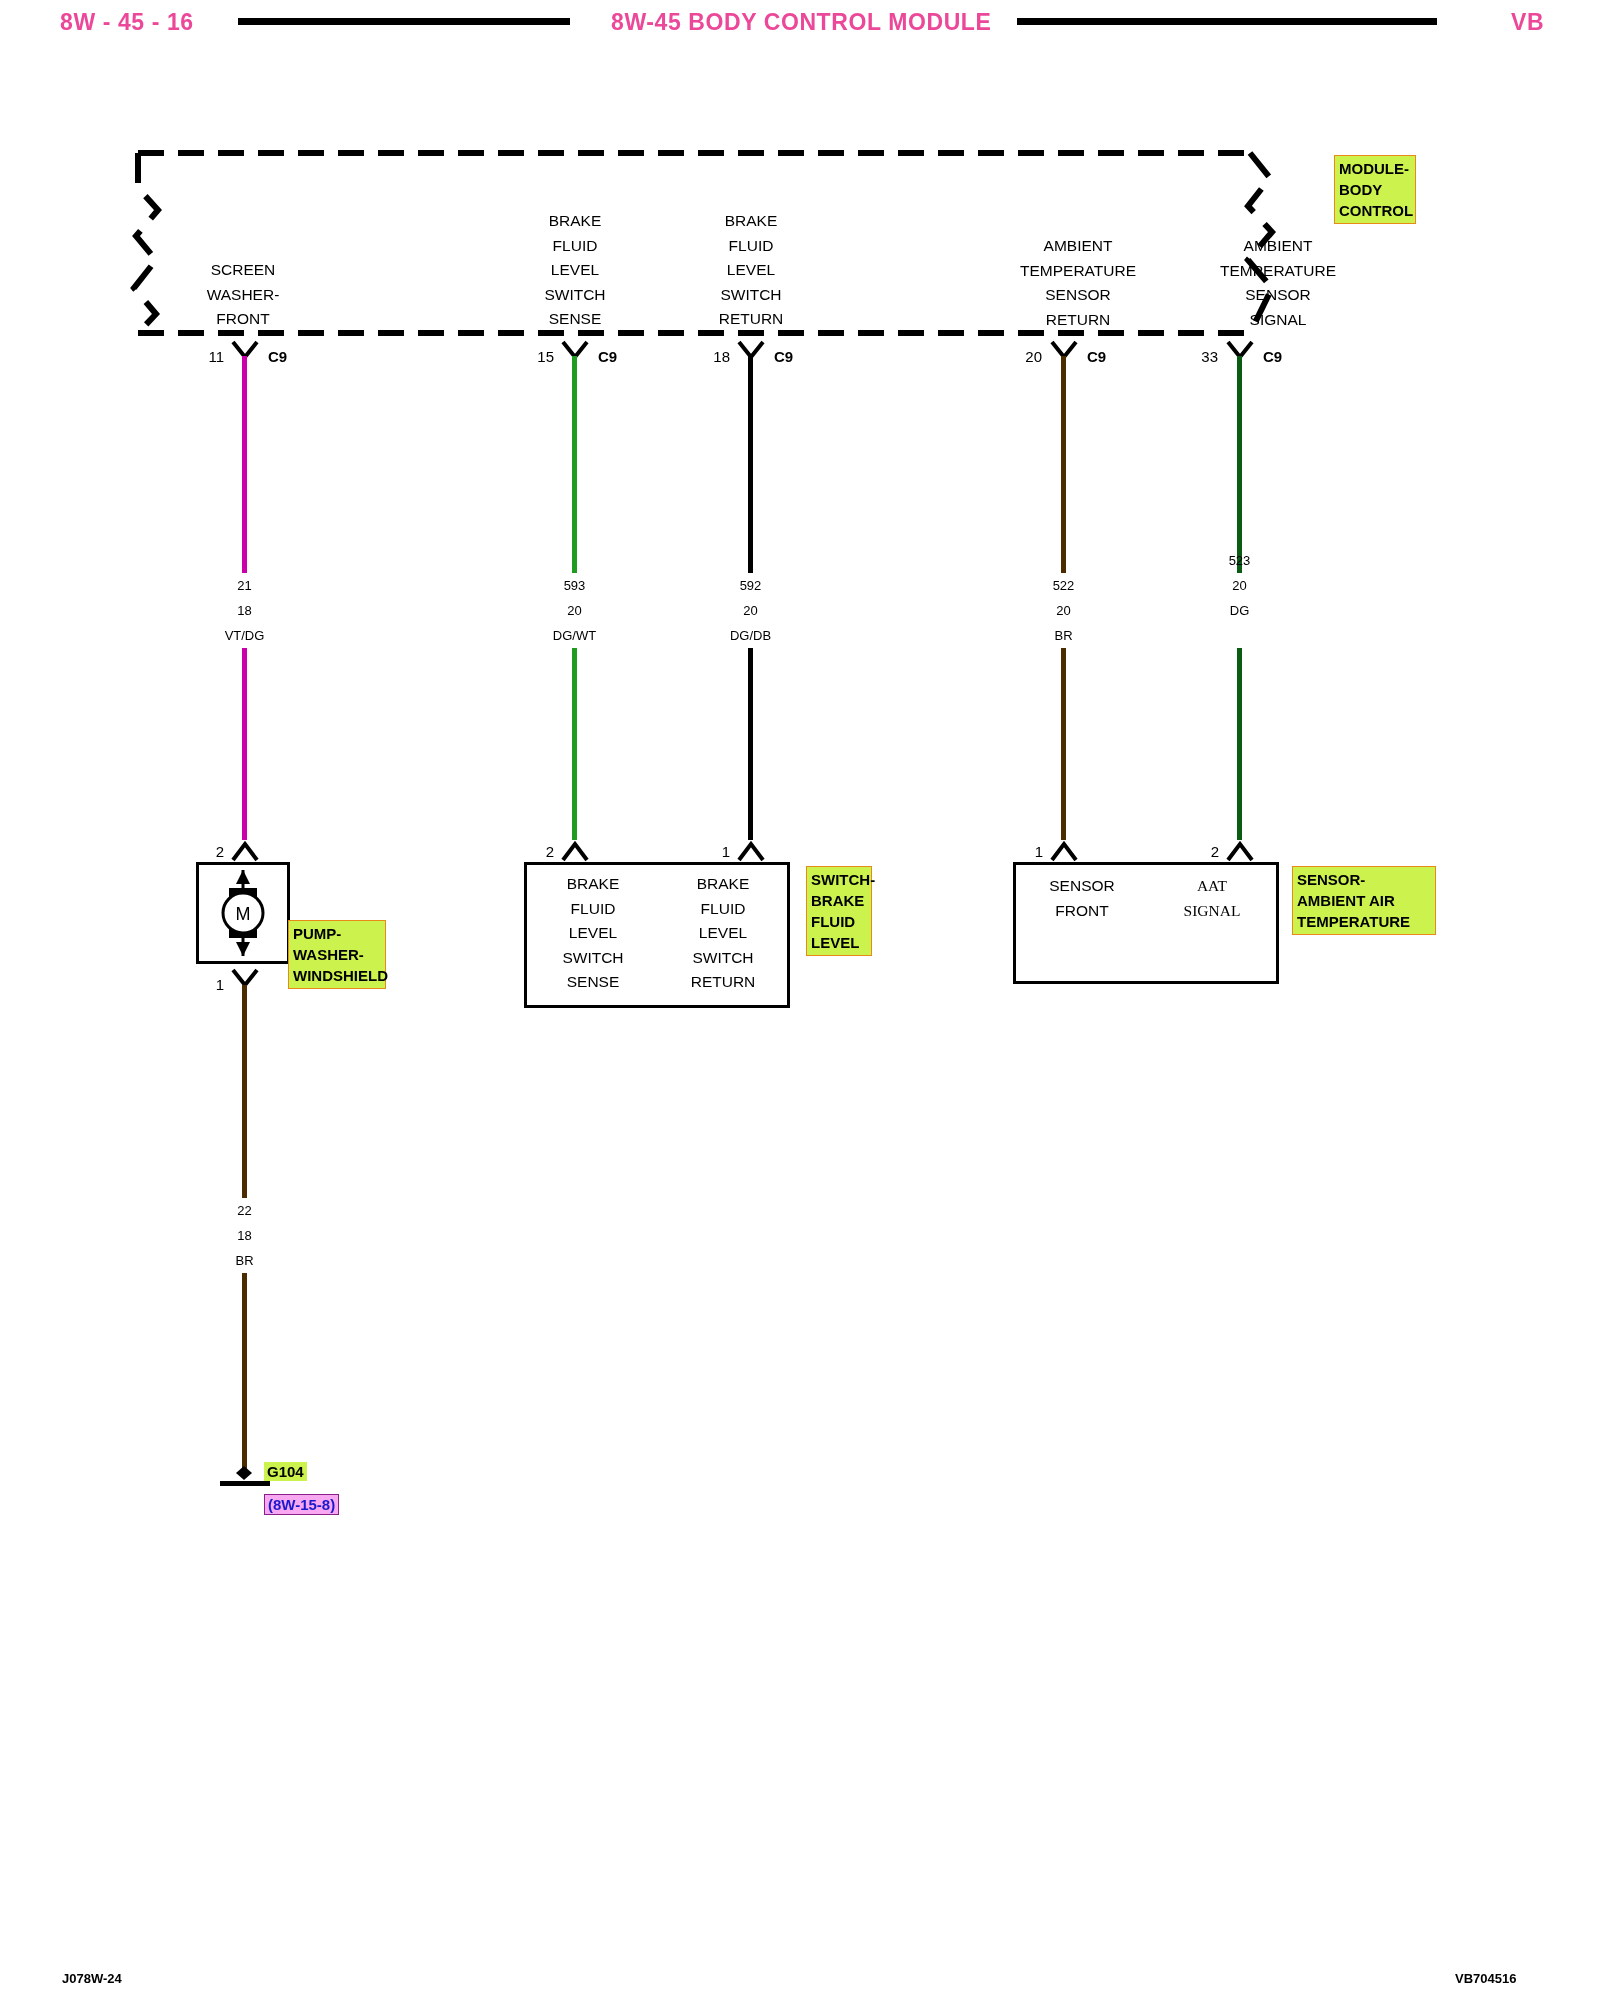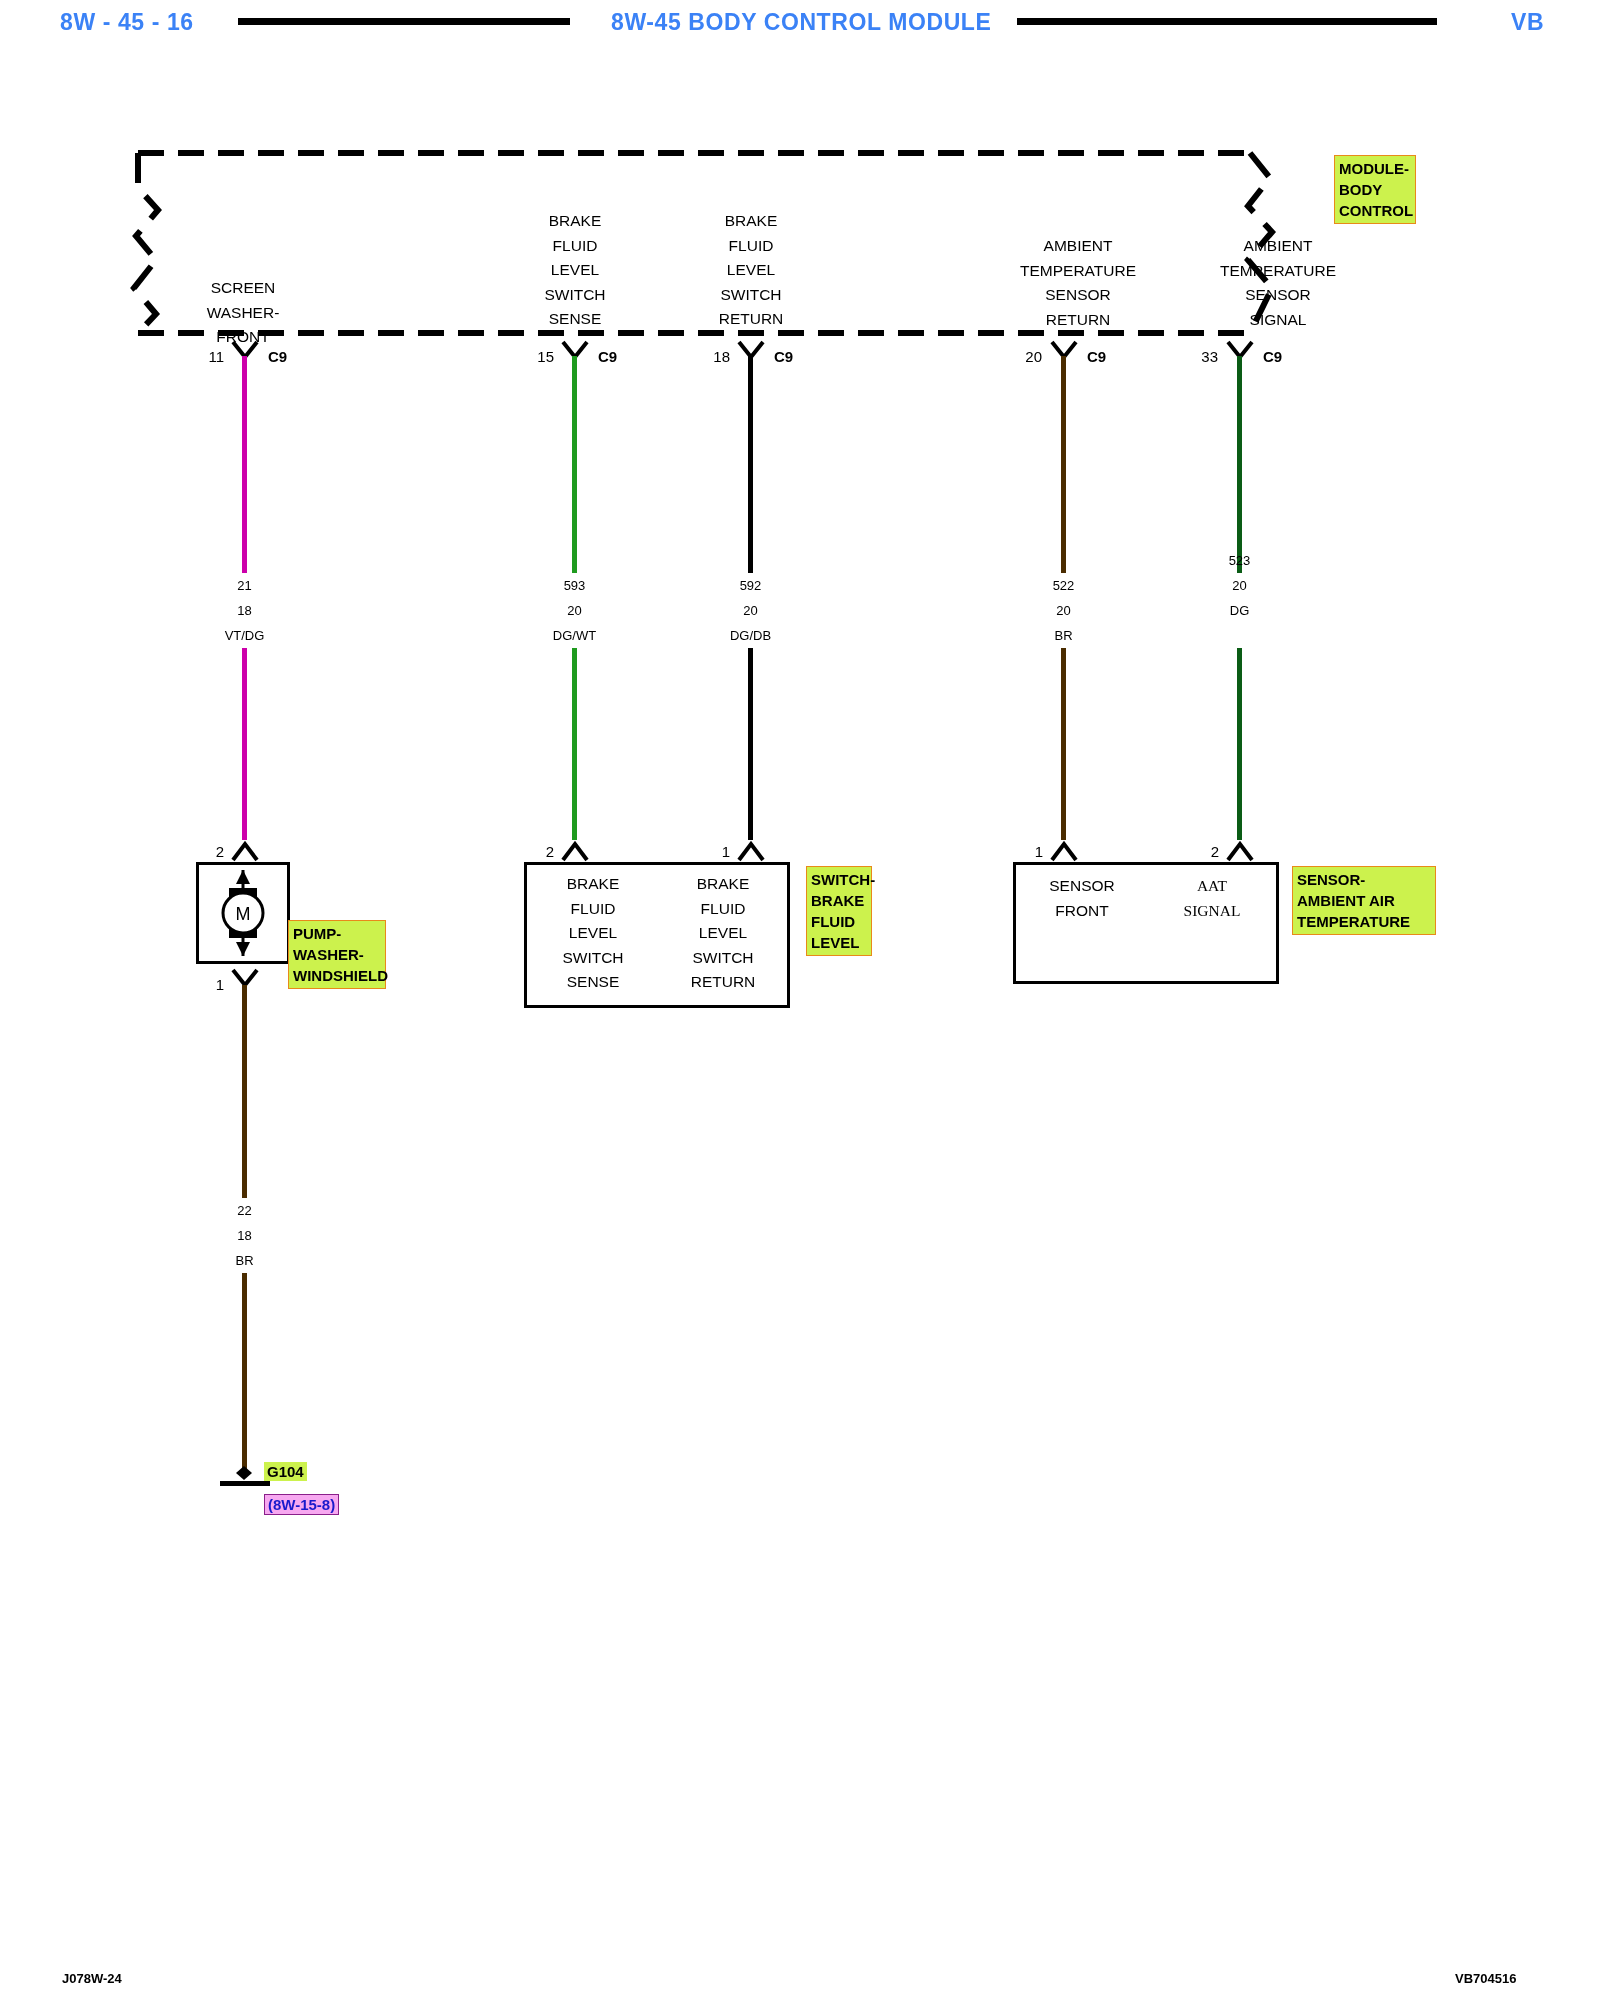--- a/index.html
+++ b/index.html
@@ -26,21 +26,21 @@
     left: 0;
     width: 1600px;
     height: 56px;
   }
   .hdr-text {
     position: absolute;
     font-weight: bold;
     font-size: 23px;
     letter-spacing: 0.6px;
     white-space: nowrap;
-    color: #3b82f6;
+    color: #ec4899;
   }
   #hdr-left  { left: 60px;  top: 9px; }
   #hdr-title { left: 611px; top: 9px; }
   #hdr-right { left: 1511px; top: 9px; }
   .hdr-rule {
     position: absolute;
     height: 7px;
     background: #000;
     top: 18px;
   }
@@ -209,21 +209,21 @@
       <path d="M 1120 5 L 1140 30 L 1118 58 L 1142 84 L 1118 112 L 1142 140 L 1120 185" fill="none" stroke="#000" stroke-width="6" stroke-dasharray="30 16" stroke-linecap="butt"></path>
     </svg>
   </div>
 
   <div class="tag" style="left:1334px; top:155px; width:82px;">
     <div>MODULE-</div>
     <div>BODY</div>
     <div>CONTROL</div>
   </div>
 
-  <div class="pinlabel" style="left:148px; top:276px; width:190px;">
+  <div class="pinlabel" style="left:148px; top:258px; width:190px;">
     <div>SCREEN</div>
     <div>WASHER-</div>
     <div>FRONT</div>
   </div>
 
   <div class="pinlabel" style="left:480px; top:209px; width:190px;">
     <div>BRAKE</div>
     <div>FLUID</div>
     <div>LEVEL</div>
     <div>SWITCH</div>

